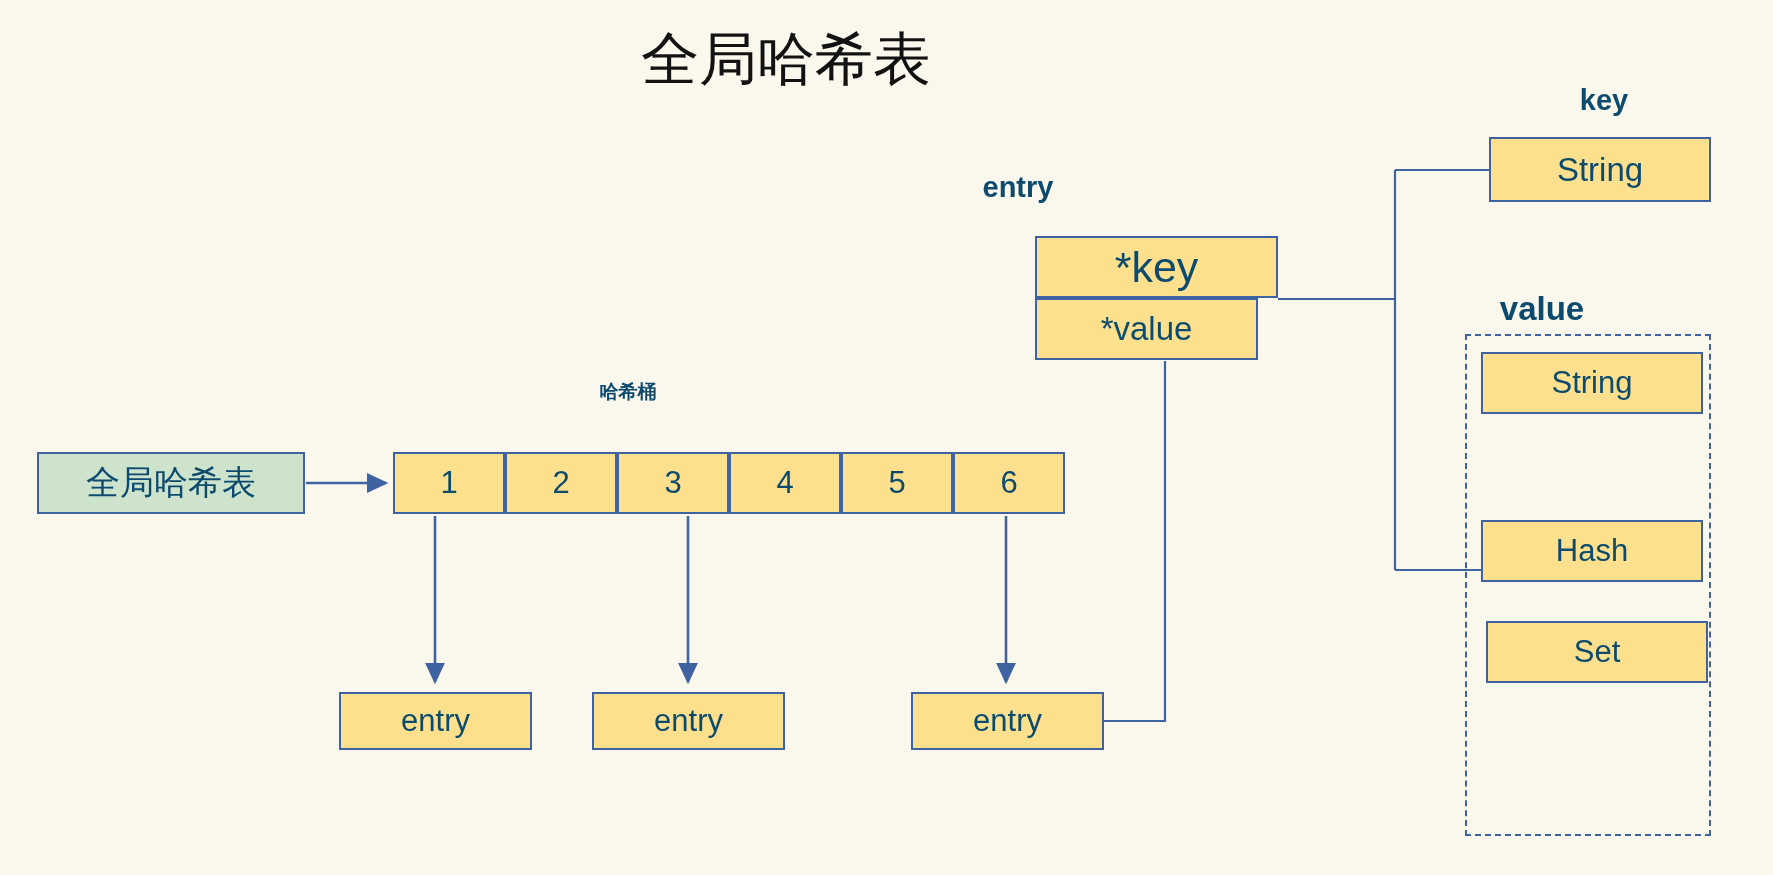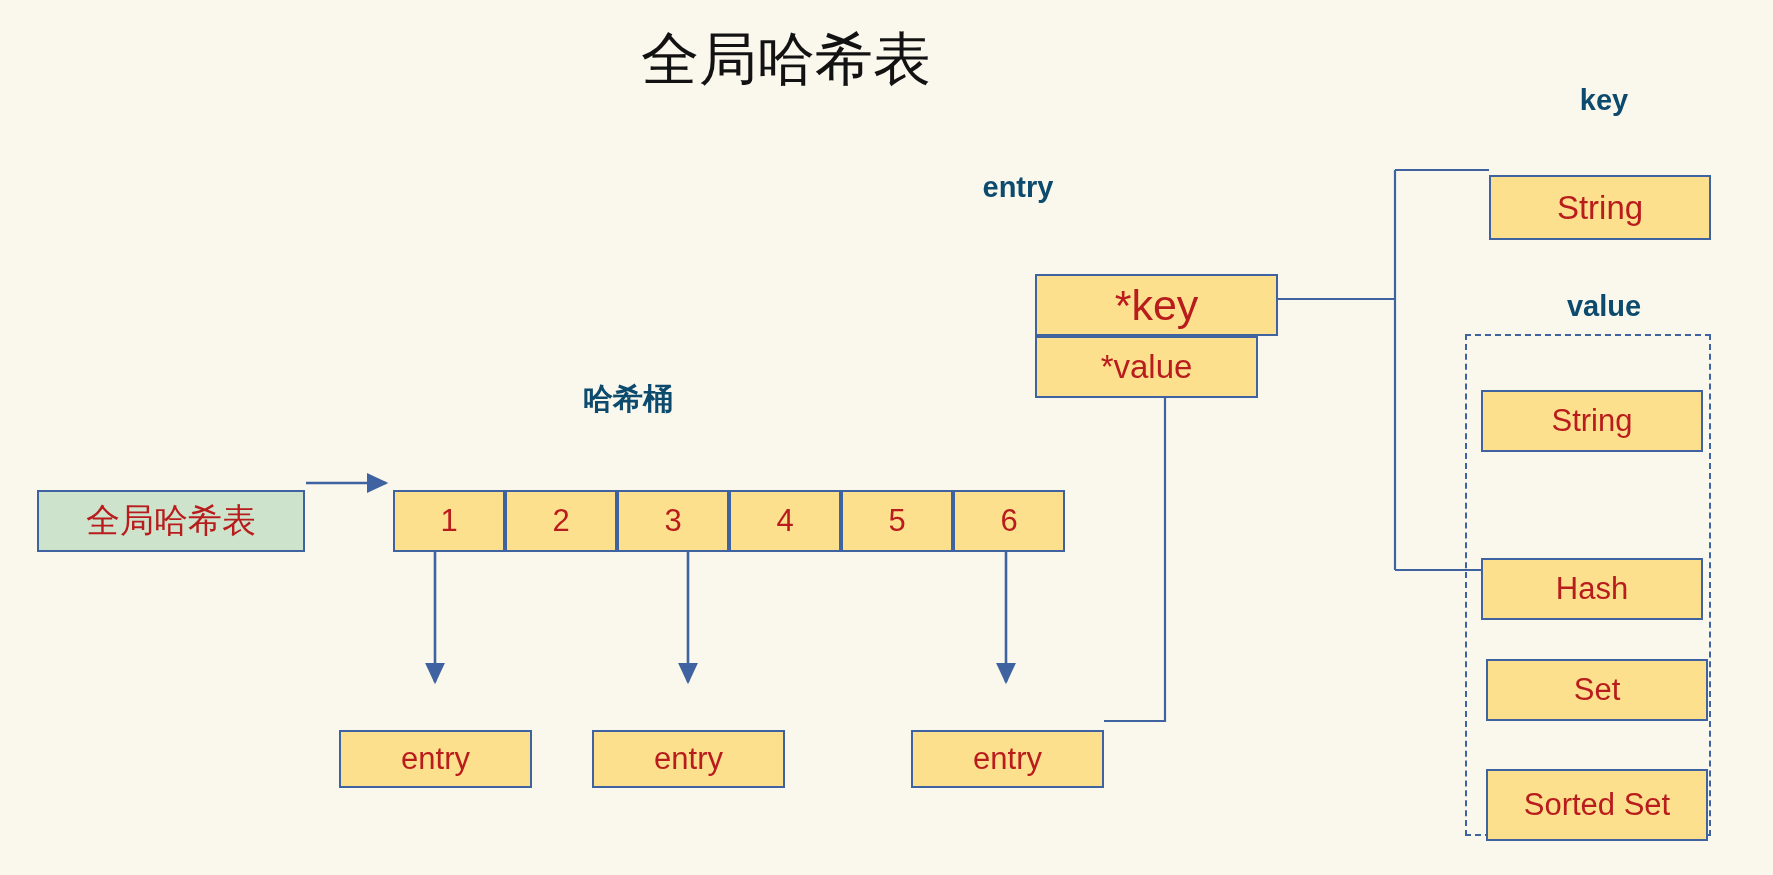--- a/index.html
+++ b/index.html
@@ -21,27 +21,26 @@
     top: 0;
     width: 1773px;
     height: 875px;
     pointer-events: none;
   }
   .node {
     position: absolute;
     box-sizing: border-box;
     border: 2px solid #3f62a0;
     background: #fce08d;
-    color: #b91c1c;
+    color: #0c4a6e;
     display: flex;
     align-items: center;
     justify-content: center;
     text-align: center;
     white-space: nowrap;
-    margin-top: 38px;
   }
   .node.green {
     background: #cde3cc;
   }
   .caption {
     position: absolute;
     font-weight: bold;
     color: #0c4a6e;
     white-space: nowrap;
     text-align: center;
@@ -57,31 +56,31 @@
     position: absolute;
     box-sizing: border-box;
     border: 2px dashed #3f62a0;
     background: transparent;
   }
   
   #page-title { left: 486px; top: 22px; width: 600px; font-size: 58px; line-height: 74px; }
 
   #global-table-box { left: 37px; top: 452px; width: 268px; height: 62px; font-size: 34px; }
 
-  #bucket-caption { left: 528px; top: 379px; width: 200px; font-size: 30px; }
+  #bucket-caption { left: 528px; top: 379px; width: 200px; font-size: 19px; }
   .bucket-cell { top: 452px; height: 62px; font-size: 31px; }
 
   #entry-caption  { left: 938px; top: 171px; width: 160px; font-size: 29px; }
   #entry-key      { left: 1035px; top: 236px; width: 243px; height: 62px; font-size: 43px; }
   #entry-value    { left: 1035px; top: 298px; width: 223px; height: 62px; font-size: 33px; }
 
   #key-caption    { left: 1529px; top: 84px; width: 150px; font-size: 29px; }
   #key-string     { left: 1489px; top: 137px; width: 222px; height: 65px; font-size: 33px; }
 
-  #value-caption  { left: 1529px; top: 290px; width: 150px; font-size: 29px; }
+  #value-caption  { left: 1467px; top: 290px; width: 150px; font-size: 33px; }
   #value-dashbox  { left: 1465px; top: 334px; width: 246px; height: 502px; }
   .value-item     { left: 1481px; width: 222px; height: 62px; font-size: 31px; }
   .value-item.wide{ left: 1486px; width: 222px; }
 
   .entry-leaf { top: 692px; height: 58px; font-size: 31px; }
   #entry-leaf-1 { left: 339px; width: 193px; }
   #entry-leaf-2 { left: 592px; width: 193px; }
   #entry-leaf-3 { left: 911px; width: 193px; }
 </style>
 </head>
@@ -148,15 +147,14 @@
   <div class="caption" id="key-caption">key</div>
   <div class="node" id="key-string">String</div>
 
   <div class="caption" id="value-caption">value</div>
 
   <div class="dashbox" id="value-dashbox"></div>
 
   <div class="node value-item" style="top:352px;">String</div>
   <div class="node value-item" style="top:520px;">Hash</div>
   <div class="node value-item wide" style="top:621px;">Set</div>
-  <div class="node value-item wide" style="top:731px;height:72px;">Sorted Set</div>
 
 </div>
 
 </body></html>

